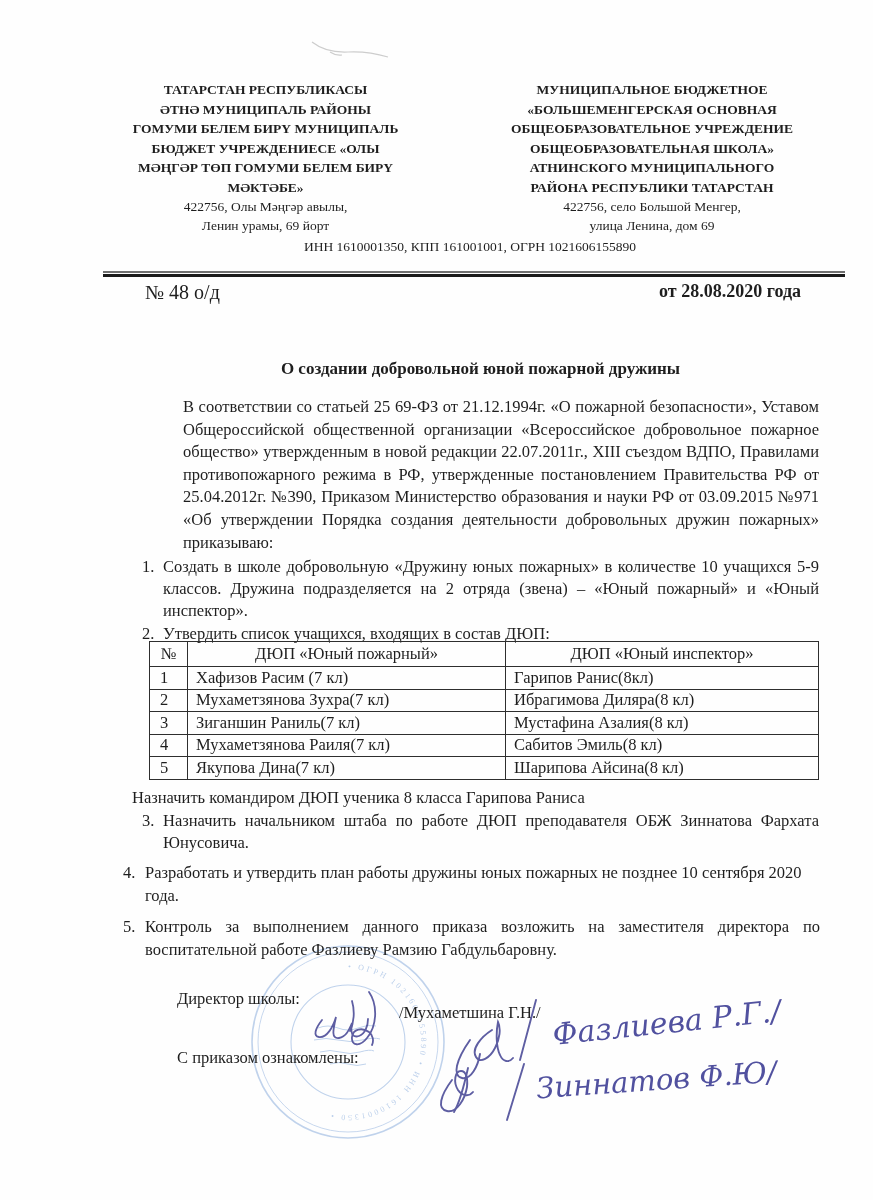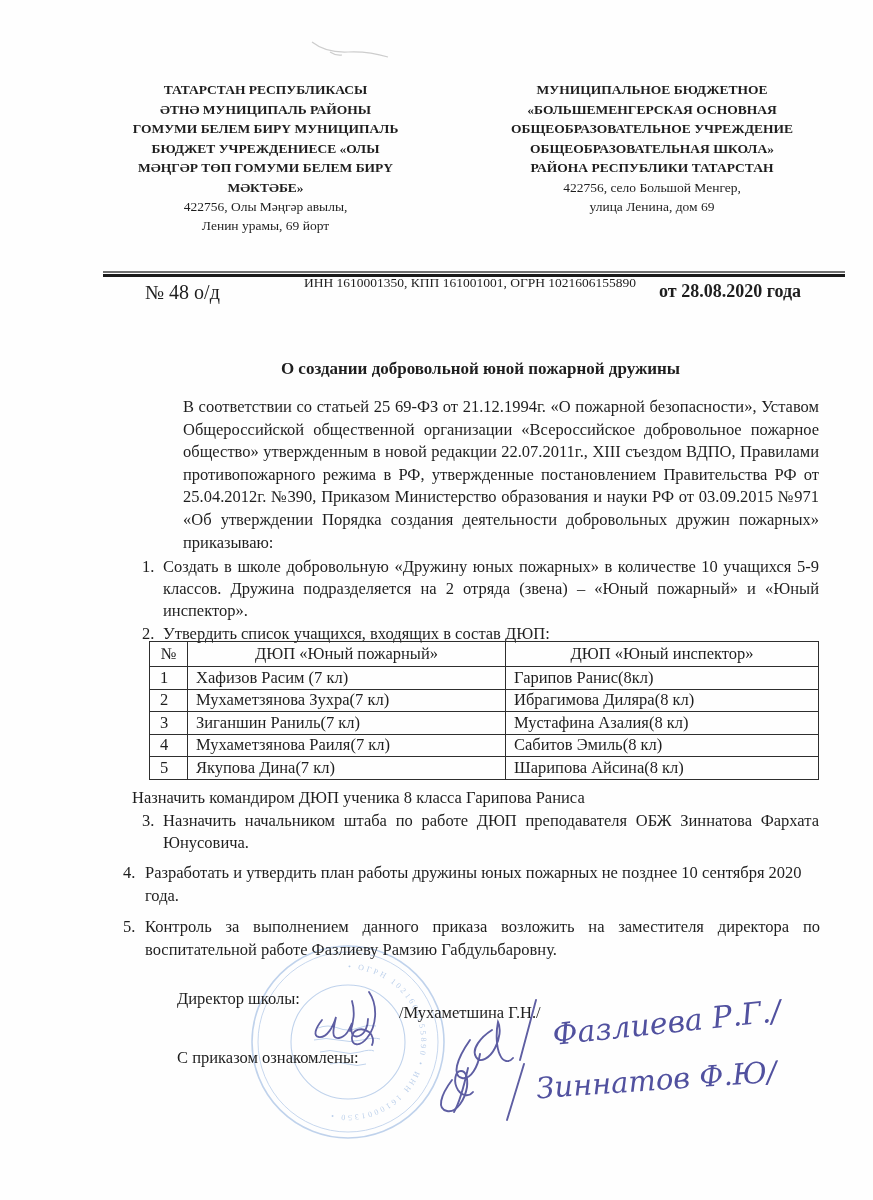--- a/index.html
+++ b/index.html
@@ -75,26 +75,27 @@
     <div class="org-line">МӘКТӘБЕ»</div>
     <div class="addr-line">422756, Олы Мәңгәр авылы,</div>
     <div class="addr-line">Ленин урамы, 69 йорт</div>
   </div>
 
   <div class="abs org-block" style="left:462px; top:80px; width:380px;">
     <div class="org-line">МУНИЦИПАЛЬНОЕ БЮДЖЕТНОЕ</div>
     <div class="org-line">«БОЛЬШЕМЕНГЕРСКАЯ ОСНОВНАЯ</div>
     <div class="org-line">ОБЩЕОБРАЗОВАТЕЛЬНОЕ УЧРЕЖДЕНИЕ</div>
     <div class="org-line">ОБЩЕОБРАЗОВАТЕЛЬНАЯ ШКОЛА»</div>
+    <div class="org-line">АТНИНСКОГО МУНИЦИПАЛЬНОГО</div>
     <div class="org-line">РАЙОНА РЕСПУБЛИКИ ТАТАРСТАН</div>
     <div class="addr-line">422756, село Большой Менгер,</div>
     <div class="addr-line">улица Ленина, дом 69</div>
   </div>
 
-  <div class="abs contacts" style="top:237px;margin-top:36px;">
+  <div class="abs contacts" style="top:237px;">
     <div>ИНН 1610001350, КПП 161001001, ОГРН 1021606155890</div>
   </div>
 
   <div class="abs rule" style="top:271px;"></div>
 
   <div class="abs doc-number" style="left:145px; top:281px;">№ 48 о/д</div>
   <div class="abs doc-date" style="right:72px; top:281px;">от 28.08.2020 года</div>
 
   <div class="abs subtitle" style="top:359px;">О создании добровольной юной пожарной дружины</div>
 

